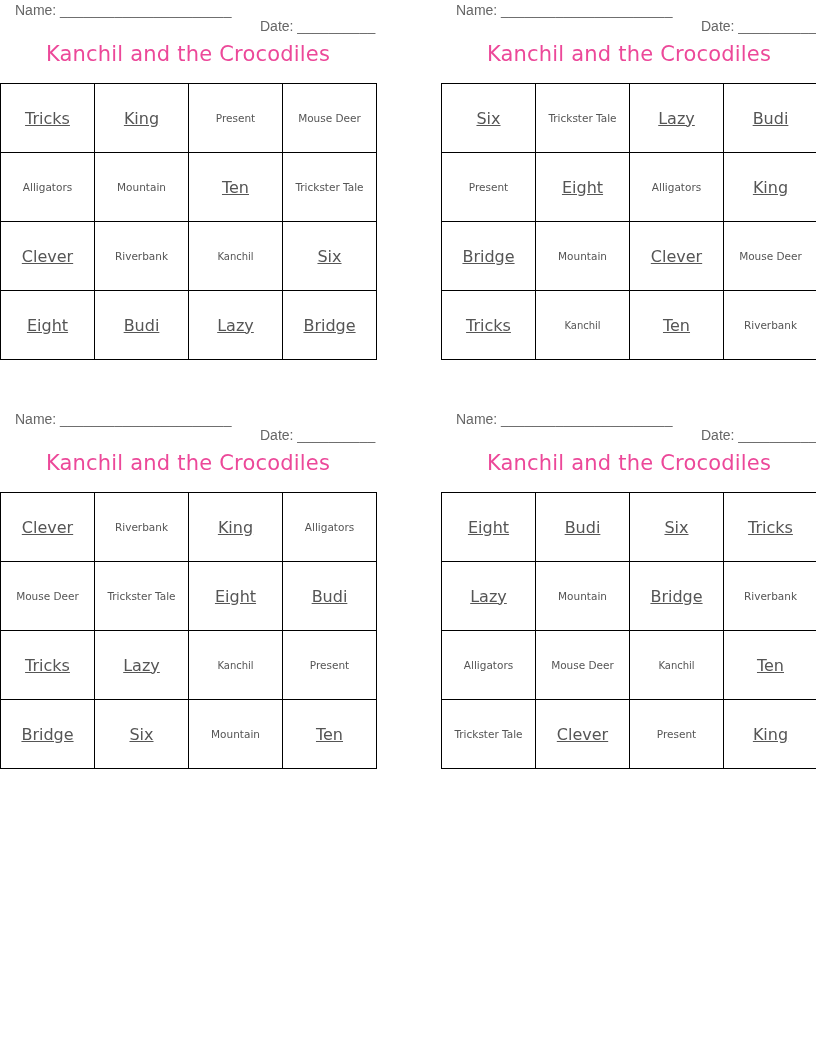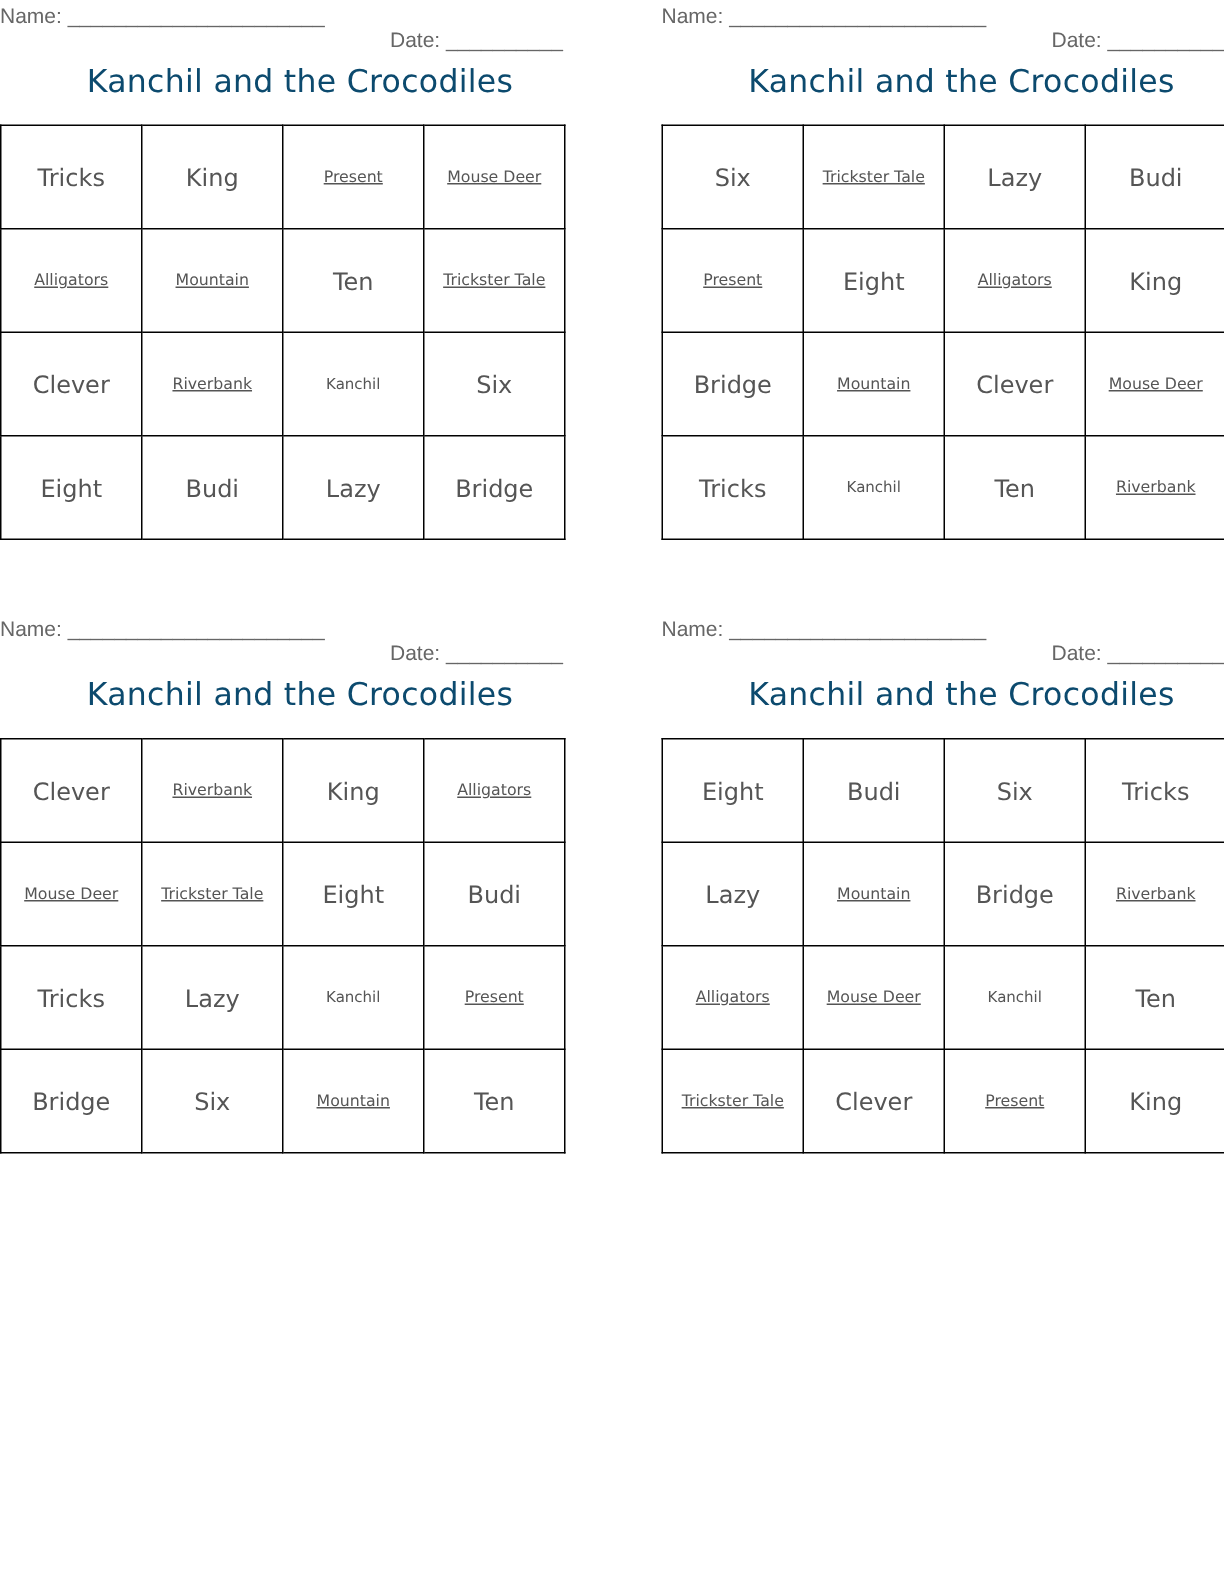--- a/index.html
+++ b/index.html
@@ -21,33 +21,32 @@
     .header-row {
       position: absolute;
       top: 2px;
       left: 0;
       width: 376px;
       height: 18px;
       font-family: "Liberation Sans", sans-serif;
       font-size: 14px;
       color: #666666;
     }
-    .name-label { position: absolute; left: 0; top: 0; }
+    .name-label { position: absolute; left: 15px; top: 0; }
     .date-label { position: absolute; left: 260px; top: 16px; }
     .title {
       position: absolute;
       top: 42px;
       left: 0;
       width: 376px;
       text-align: center;
       font-family: "DejaVu Sans", sans-serif;
       font-size: 21px;
-      color: #0c4a6e;
+      color: #ec4899;
       letter-spacing: 0.2px;
-      margin-left: 12px;
     }
     table.bingo {
       position: absolute;
       top: 83px;
       left: 0;
       border-collapse: collapse;
       table-layout: fixed;
       width: 375px;
     }
     table.bingo td {
@@ -55,22 +54,22 @@
       width: 93px;
       height: 68px;
       padding: 0;
       text-align: center;
       vertical-align: middle;
       color: #555555;
       font-family: "DejaVu Sans", sans-serif;
       white-space: nowrap;
       overflow: hidden;
     }
-    td.sz-l { font-size: 16px; }
-    td.sz-m { font-size: 10.5px; text-decoration: underline; }
+    td.sz-l { font-size: 16px; text-decoration: underline; }
+    td.sz-m { font-size: 10.5px; }
     td.sz-s { font-size: 10px; }
   </style>
 </head>
 <body>
 
 <div class="card" style="left:0px; top:0px;">
   <div class="header-row">
     <span class="name-label">Name: ______________________</span>
     <span class="date-label">Date: __________</span>
   </div>

